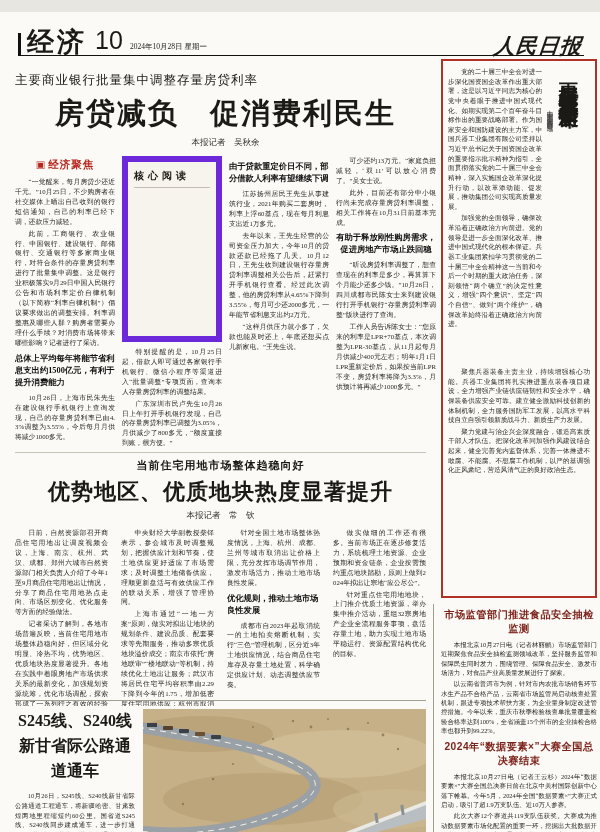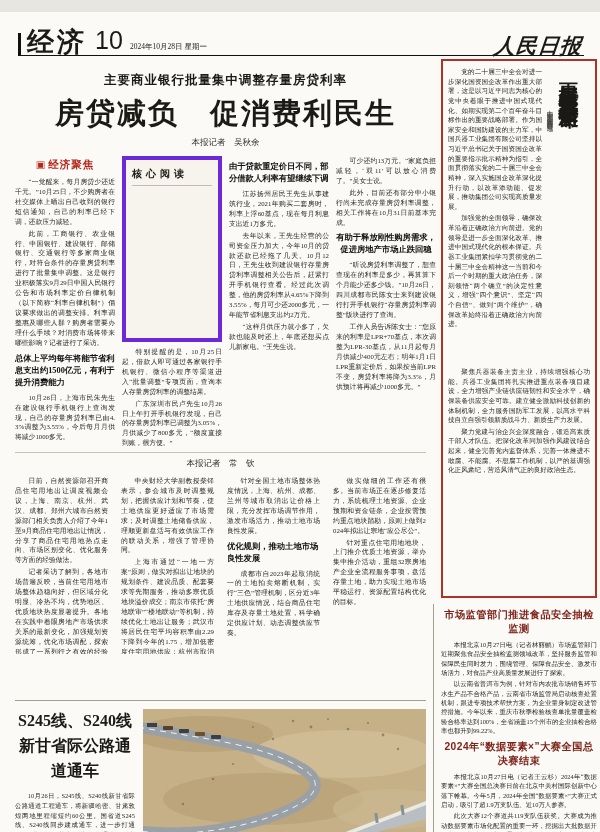--- a/index.html
+++ b/index.html
@@ -19,28 +19,28 @@
   #masthead { position:absolute; right:18px; top:20px; font-size:21px; font-weight:bold;
     font-style:italic; transform:skewX(-6deg); letter-spacing:1px; }
   
   .body-p { font-size:6.8px; line-height:1.46; text-align:justify; word-break:break-all;
     text-indent:2em; color:#2a2723; margin-bottom:2px; }
   .subhead { font-size:8.3px; font-weight:bold; line-height:1.45; margin:5px 0 4px;
     word-break:break-all; color:#111; }
   .col { flex:1; overflow:hidden; }
   
   #lead { position:absolute; left:15px; top:60px; width:421px; }
-  #lead .kicker { text-align:center; font-size:12.5px; font-weight:bold; letter-spacing:1px; }
+  #lead .kicker { text-align:left; font-size:12.5px; font-weight:normal; letter-spacing:1px; }
   #lead .headline { text-align:center; font-size:29px; font-weight:900; letter-spacing:2px; margin:5px 0 3px; }
   #lead .byline { text-align:center; font-size:8.5px; margin-bottom:7px; color:#333; }
   #lead .cols { display:flex; gap:7px; height:297px; overflow:hidden; }
   .focus-label { display:flex; align-items:center; justify-content:center; gap:3px; margin:2px 0 5px; }
   .focus-label .glyph { color:#b5271d; font-size:10px; line-height:1; }
   .focus-label .txt { color:#b5271d; font-size:10.5px; font-weight:bold; letter-spacing:1px; }
-  .core-box { border:4px solid #6d28d9; background:#f6f4ec; padding:7px 6px; min-height:186px; margin-bottom:5px; }
+  .core-box { border:6px solid #6d28d9; background:#f6f4ec; padding:7px 6px; min-height:186px; margin-bottom:5px; }
   .core-box .ttl { font-size:10px; font-weight:bold; letter-spacing:4px; margin-bottom:6px;
     border-bottom:1px solid #c4beb2; padding-bottom:4px; }
   .core-box .bd { font-size:7px; line-height:1.75; text-align:justify; word-break:break-all; text-indent:2em; color:#2a2723; }
   
   #soe { position:absolute; left:441px; top:47px; width:156px; height:539px;
     border:2.5px solid #b23126; background:#fbfaf6; padding:6px 5px; overflow:hidden; }
   #soe .top { display:flex; gap:3px; height:296px; overflow:hidden; }
   #soe .top .txt { width:94px; overflow:hidden; }
   #soe .v-byline { writing-mode:vertical-rl; text-orientation:upright; font-size:6.5px;
     letter-spacing:1px; color:#444; height:200px; margin-top:38px; }
@@ -131,20 +131,22 @@
       <div class="v-byline">中共中国兵器工业集团有限公司党组</div>
       <div class="v-headline hed">更好履行中央企业新责任新使命</div>
     </div>
     <div class="bottom">
       <p class="body-p">聚焦兵器装备主责主业，持续增强核心功能。兵器工业集团将扎实推进重点装备项目建设，全力增强产业链供应链韧性和安全水平，确保装备供应安全可靠。建立健全激励科技创新的体制机制，全力服务国防军工发展，以高水平科技自立自强引领新质战斗力、新质生产力发展。</p>
       <p class="body-p">聚力党建与治企兴企深度融合，锻造高素质干部人才队伍。把深化改革同加强作风建设结合起来，健全完善党内监督体系，完善一体推进不敢腐、不能腐、不想腐工作机制，以严的基调强化正风肃纪，营造风清气正的良好政治生态。</p>
     </div>
   </div>
 
   <div id="land">
+    <div class="kicker hed">当前住宅用地市场整体趋稳向好</div>
+    <div class="headline hed">优势地区、优质地块热度显著提升</div>
     <div class="byline">本报记者　常　钦</div>
     <div class="cols">
       <div class="col">
         <p class="body-p">日前，自然资源部召开商品住宅用地出让调度视频会议，上海、南京、杭州、武汉、成都、郑州六城市自然资源部门相关负责人介绍了今年1至9月商品住宅用地出让情况，分享了商品住宅用地热点走向、市场区别变化、优化服务等方面的经验做法。</p>
         <p class="body-p">记者采访了解到，各地市场普遍反映，当前住宅用地市场整体趋稳向好，但区域分化明显、冷热不均，优势地区、优质地块热度显著提升。各地在实践中着眼房地产市场供求关系的最新变化，加强规划资源统筹，优化市场调配，探索形成了一系列行之有效的经验做法。</p>
         <div class="subhead">优化管理，尊重和适应市场需求</div>
 
       </div>
       <div class="col">
         <p class="body-p">中央财经大学副教授柴铎表示，参会城市及时调整规划，把握供应计划和节奏，使土地供应更好适应了市场需求；及时调整土地储备供应，理顺更新盘活与有效供应工作的联动关系，增强了管理协同。</p>

